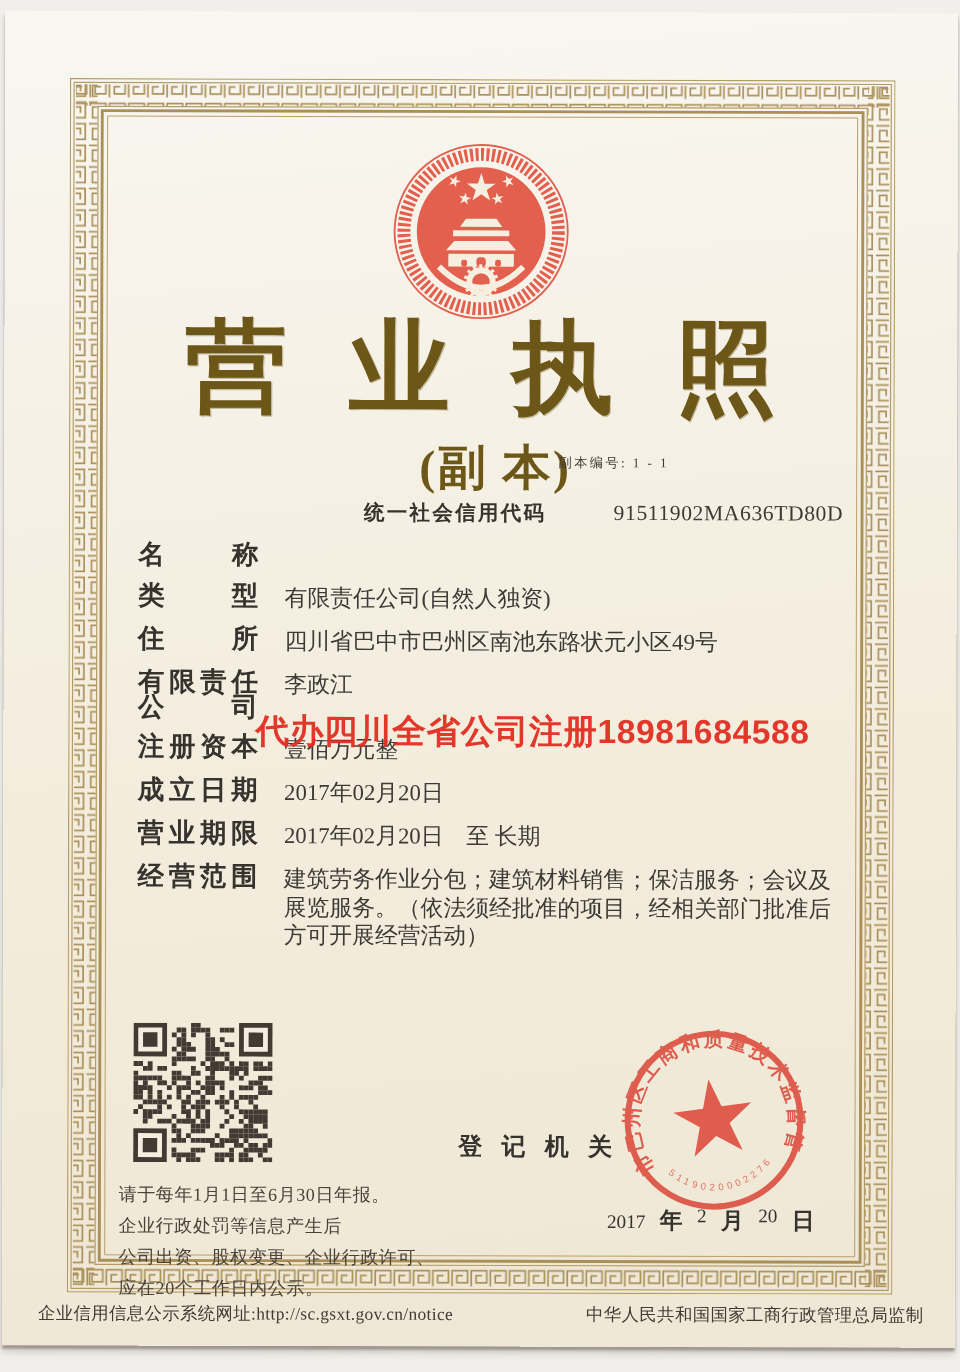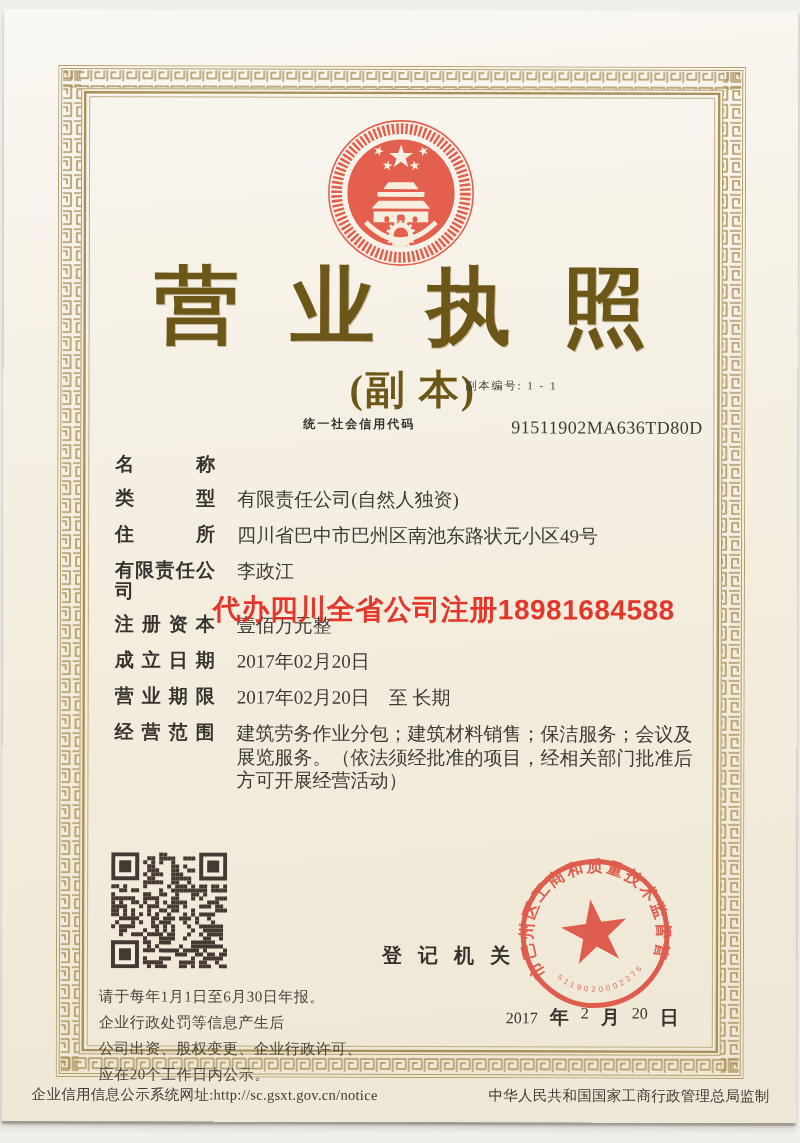--- a/index.html
+++ b/index.html
@@ -28,28 +28,29 @@
     font-size:84px;line-height:1.1;font-weight:bold;color:var(--title_gold);
     letter-spacing:52px;padding-left:52px;white-space:nowrap;
     font-family:"Liberation Sans", sans-serif;
     text-shadow:1px 1px 0 rgba(109,87,24,.35);
   }
   .subtitle{
     position:absolute;left:334px;top:352px;font-size:40px;font-weight:bold;
     color:var(--title_gold);white-space:nowrap;letter-spacing:2px;margin-left:12px;
   }
   .copy-no{position:absolute;left:462px;top:368px;font-size:11px;letter-spacing:2px;color:#3d3935;}
-  .credit-label{position:absolute;left:300px;top:406px;font-size:12px;font-weight:bold;letter-spacing:2px;color:#36322e;}
+  .credit-label{position:absolute;left:300px;top:406px;font-size:17px;font-weight:bold;letter-spacing:2px;color:#36322e;}
   .credit-code{position:absolute;left:508px;top:407px;font-size:18px;letter-spacing:.5px;color:#3d3935;font-family:"Liberation Serif", serif;}
   .fields{position:absolute;left:112px;top:444px;width:600px;}
   .field-row{display:flex;margin-bottom:12.5px;align-items:flex-start;}
   .f-label{
-    flex:0 0 100px;font-size:19px;font-weight:bold;color:#36322e;
+    flex:0 0 100px;font-size:22px;font-weight:bold;color:#36322e;
     text-align:justify;text-align-last:justify;-moz-text-align-last:justify;
     line-height:21px;
+    font-family:Liberation Mono, monospace;
   }
   .f-value{margin-left:22px;width:462px;font-size:19px;line-height:23.5px;color:#3d3935;}
   .watermark{
     position:absolute;left:210px;top:581px;font-size:28px;font-weight:bold;
     color:var(--red_watermark);font-family:"Liberation Sans", sans-serif;
     white-space:nowrap;opacity:.93;letter-spacing:.5px;
   }
   .qr{position:absolute;left:109px;top:843px;}
   .notice{position:absolute;left:97px;top:974px;font-size:15px;line-height:26px;color:#48423b;letter-spacing:.5px;}
   .reg-authority{

